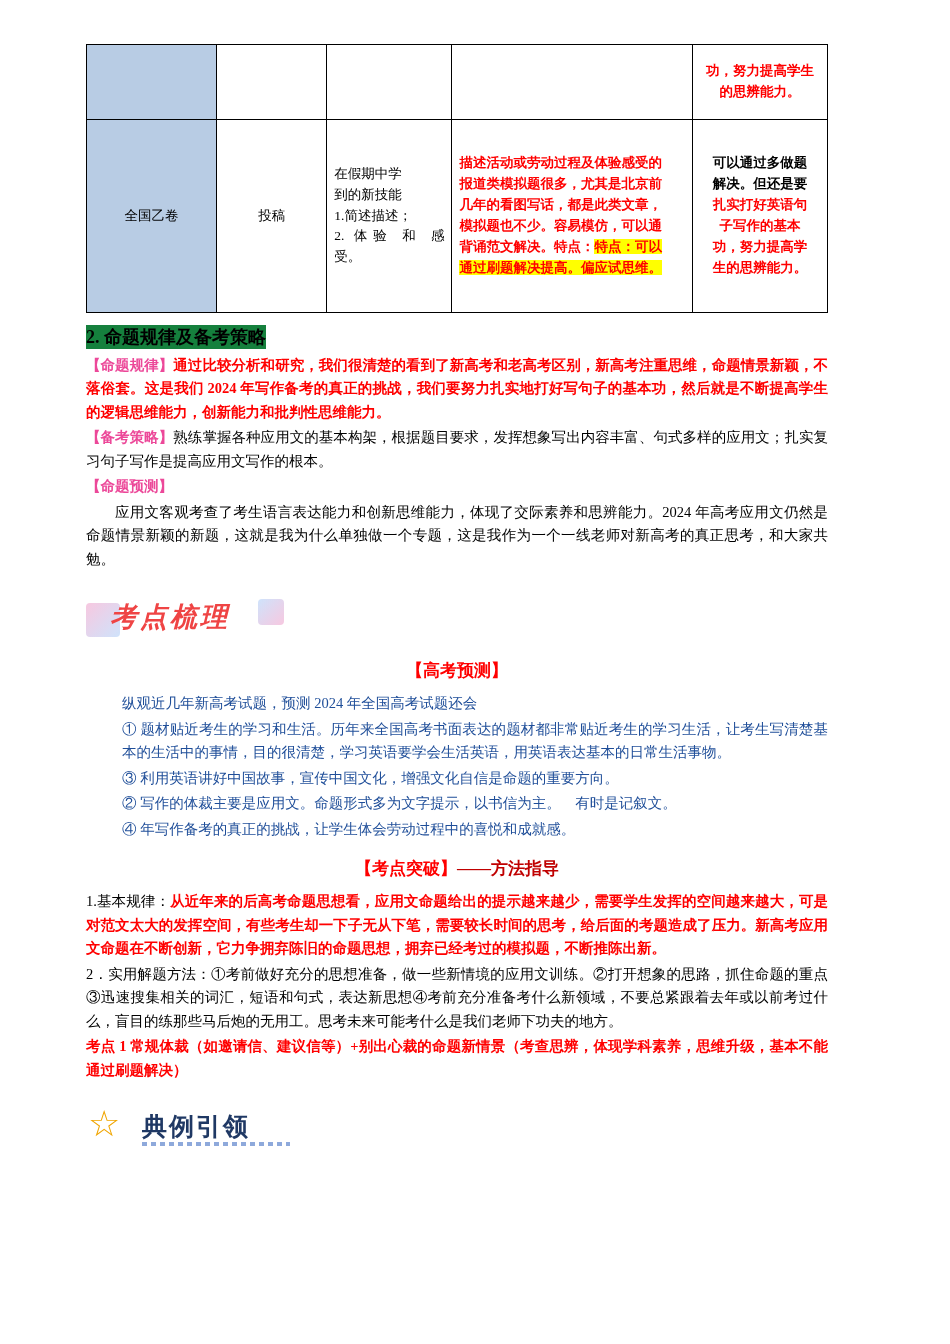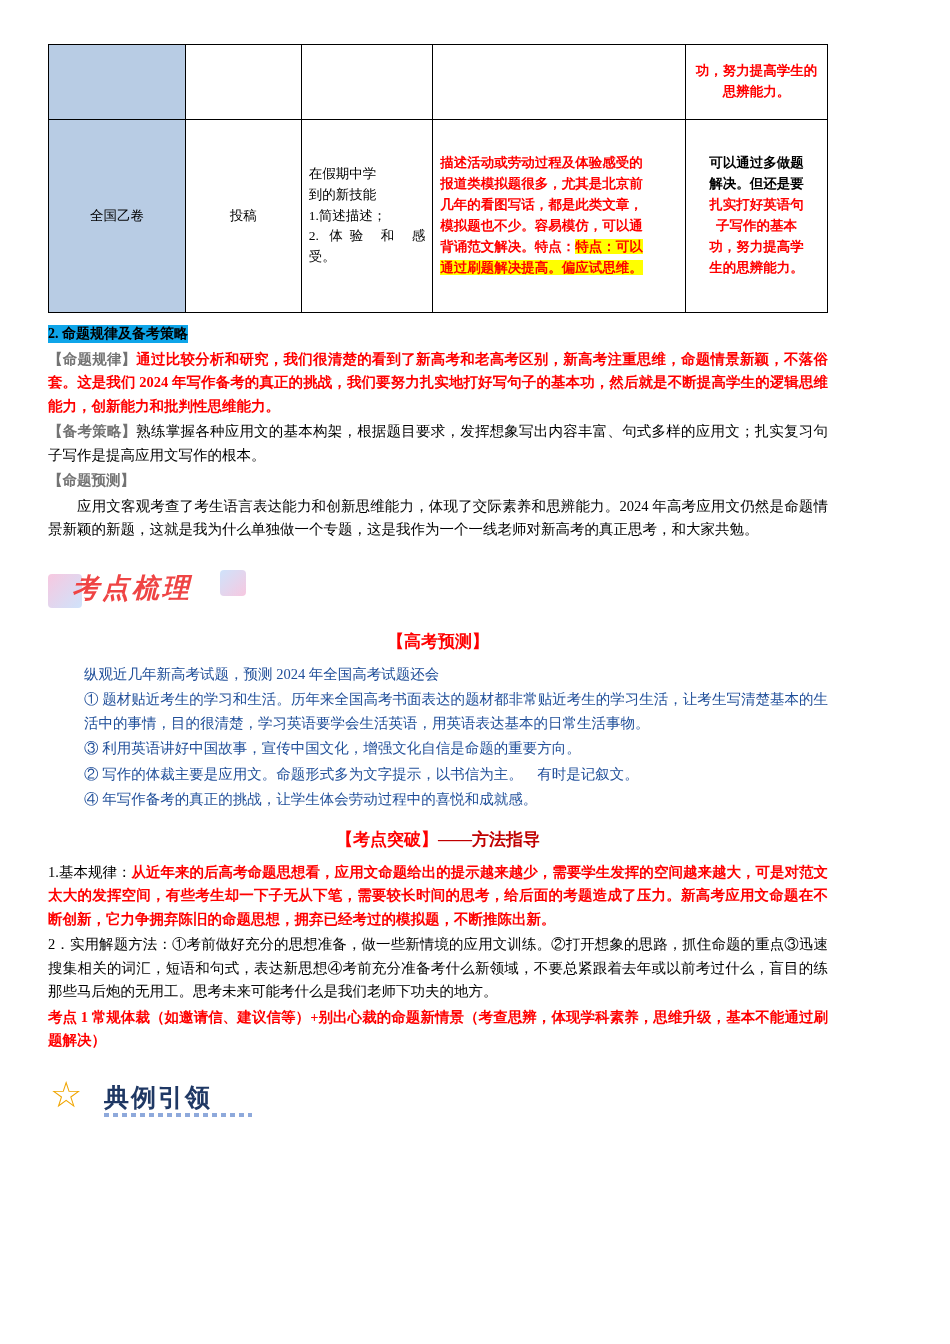--- a/index.html
+++ b/index.html
@@ -11,21 +11,21 @@
     min-height: 1344px;
     background: #ffffff;
     font-family: "Liberation Serif", "DejaVu Serif", serif;
     color: #000;
   }
   .page {
     position: relative;
     width: 914px;
     min-height: 1344px;
     box-sizing: border-box;
-    padding: 44px 86px 20px 48px;
+    padding: 44px 86px 20px 86px;
   }
 
   
   table.exam-table {
     border-collapse: collapse;
     width: 100%;
     table-layout: fixed;
   }
   table.exam-table td {
     border: 1px solid #000;
@@ -45,33 +45,33 @@
   .red-bold { color: #ff0000; font-weight: bold; }
   .black-bold { color: #000; font-weight: bold; }
   .hl { background: #ffff00; }
   .row-top td { height: 62px; }
   .row-main td { height: 180px; }
   .spread { text-align: justify; text-align-last: justify; }
 
   
   .sec-head {
     font-weight: bold;
-    font-size: 14px;
+    font-size: 18px;
     margin: 6px 0 3px 0;
-    background: #0ea5e9;
+    background: #15803d;
     display: inline-block;
     color: #000;
   }
   .para {
     font-size: 14.5px;
     line-height: 1.62;
     margin: 2px 0;
     text-align: justify;
   }
-  .blue-bold { color: #737373; font-weight: bold; }
+  .blue-bold { color: #ec4899; font-weight: bold; }
   .red-b { color: #ff0000; font-weight: bold; }
   .blue-plain { color: #1f4e99; margin-left: 36px; }
   .indent { text-indent: 2em; }
   .black-txt { color: #000; }
 
   
   .banner {
     margin: 26px 0 10px 0;
     height: 46px;
     position: relative;

